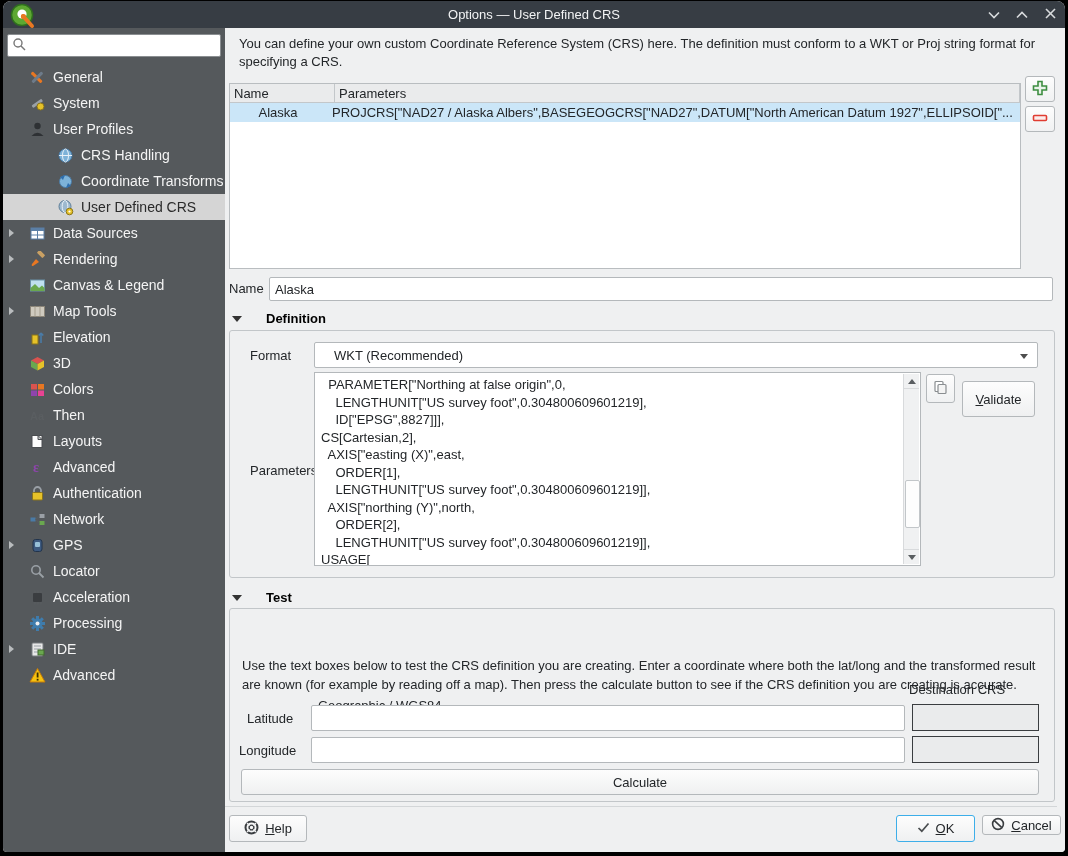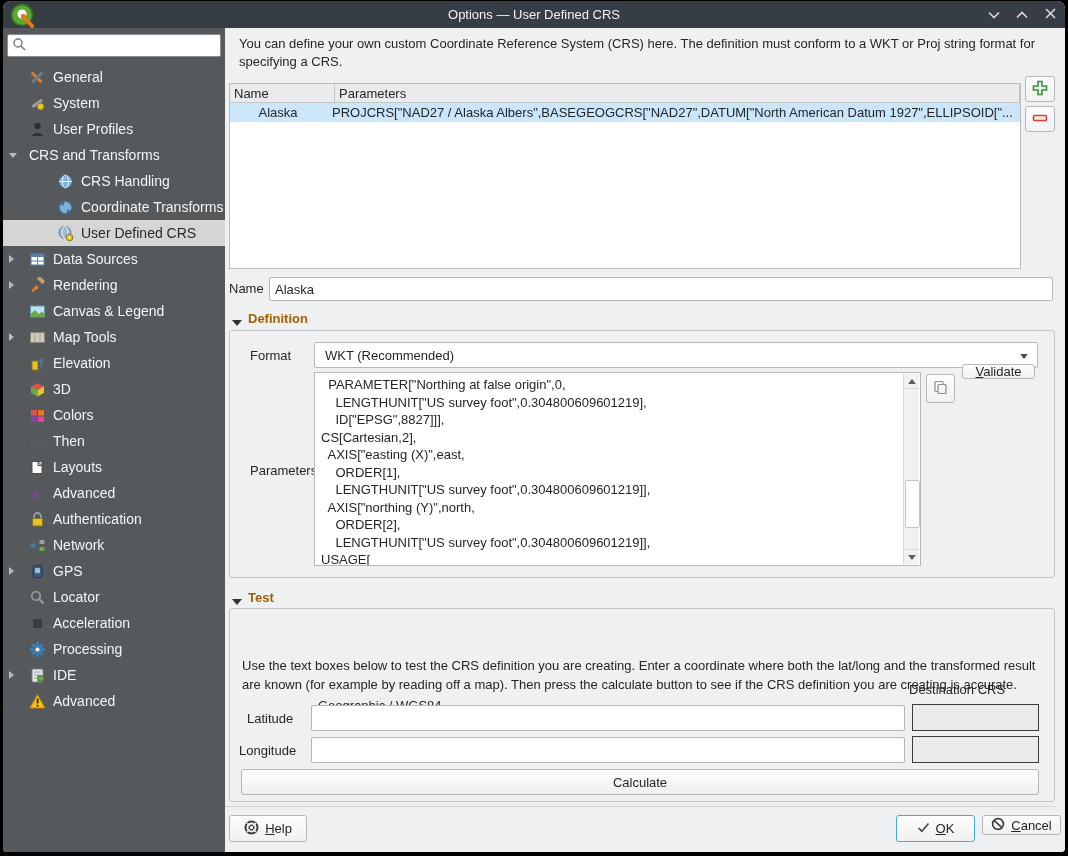--- a/index.html
+++ b/index.html
@@ -45,48 +45,48 @@
   .tool-btn{position:absolute;width:28px;height:24px;background:linear-gradient(#fdfdfd,#f0f1f2);
             border:1px solid #b4b8bb;border-radius:3px;display:flex;align-items:center;justify-content:center;}
   .btn-add{left:800px;top:48px;}
   .btn-remove{left:800px;top:78px;}
   
   .lbl{position:absolute;white-space:nowrap;}
   .txt-input{position:absolute;background:#fff;border:1px solid #b4b8bb;border-radius:2px;
              font-family:"Liberation Sans",sans-serif;font-size:13px;color:#232629;padding:0 5px;box-sizing:border-box;}
   #name-input{left:44px;top:249px;width:784px;height:24px;}
   
-  .sect-head{position:absolute;display:flex;align-items:flex-end;gap:6px;font-weight:700;color:#a16207;}
+  .sect-head{position:absolute;display:flex;align-items:center;gap:24px;font-weight:700;color:#000000;}
   .tri-down{width:0;height:0;border-top:6px solid #333;border-left:5px solid transparent;border-right:5px solid transparent;}
   
   .groupbox{position:absolute;border:1px solid #c2c6c9;border-radius:3px;background:#eff0f1;}
   #def-group{left:4px;top:302px;width:824px;height:246px;}
   #test-group{left:4px;top:580px;width:824px;height:192px;}
   
   .combo{position:absolute;left:89px;top:314px;width:724px;height:26px;background:#fff;
-         border:1px solid #b4b8bb;border-radius:2px;display:flex;align-items:center;padding-left:10px;box-sizing:border-box;}
+         border:1px solid #b4b8bb;border-radius:2px;display:flex;align-items:center;padding-left:19px;box-sizing:border-box;}
   .combo-arrow{position:absolute;right:9px;top:11px;width:0;height:0;
                border-top:5px solid #4d4d4d;border-left:4px solid transparent;border-right:4px solid transparent;}
   
   .wkt{position:absolute;left:89px;top:344px;width:607px;height:194px;background:#fff;
        border:1px solid #b4b8bb;overflow:hidden;box-sizing:border-box;}
   .wkt-text{position:absolute;left:6px;top:3px;right:20px;white-space:pre;line-height:17.5px;font-size:13px;}
   .vscroll{position:absolute;right:1px;top:1px;width:15px;bottom:1px;background:#f0f1f2;border-left:1px solid #d8dadc;}
   .vs-arrow{position:absolute;left:0;width:15px;height:14px;display:flex;align-items:center;justify-content:center;background:#f0f1f2;}
   .vs-up{top:0;border-bottom:1px solid #d8dadc;}
   .vs-down{bottom:0;border-top:1px solid #d8dadc;}
   .vs-tri-up{width:0;height:0;border-bottom:5px solid #5a5e61;border-left:4px solid transparent;border-right:4px solid transparent;}
   .vs-tri-down{width:0;height:0;border-top:5px solid #5a5e61;border-left:4px solid transparent;border-right:4px solid transparent;}
   .vs-thumb{position:absolute;left:1px;width:13px;top:56%;height:24%;background:#fdfdfd;border:1px solid #c2c6c9;border-radius:2px;}
   .mini-btn{position:absolute;width:27px;height:27px;background:linear-gradient(#fdfdfd,#f0f1f2);
             border:1px solid #b4b8bb;border-radius:3px;display:flex;align-items:center;justify-content:center;}
   #copy-btn{left:701px;top:346px;}
   .push-btn{position:absolute;background:linear-gradient(#fdfdfd,#eff0f1);border:1px solid #b4b8bb;border-radius:3px;
             display:flex;align-items:center;justify-content:center;gap:6px;font-size:13px;color:#232629;box-sizing:border-box;}
-  #validate-btn{left:737px;top:336px;width:73px;height:15px;align-items:center;}
+  #validate-btn{left:737px;top:353px;width:73px;height:36px;align-items:center;}
   
   .test-desc{position:absolute;left:17px;top:588px;width:798px;line-height:19px;margin-top:40px;}
   #geo-label{left:93px;top:654px;margin-top:16px;}
   #dest-label{left:684px;top:654px;}
   #lat-input{left:86px;top:677px;width:594px;height:26px;}
   #lon-input{left:86px;top:709px;width:594px;height:26px;}
   .dest-box{position:absolute;width:127px;height:27px;background:#eaebec;border:1px solid #3a3d40;box-sizing:border-box;}
   #dest-lat{left:687px;top:676px;}
   #dest-lon{left:687px;top:708px;}
   #calc-btn{left:16px;top:741px;width:798px;height:26px;}
@@ -164,24 +164,20 @@
           <span class="sb-label">System</span>
         </div>
         <div class="sb-item">
           <span class="sb-icon">
             <svg viewBox="0 0 17 17" width="17" height="17">
               <circle cx="8.5" cy="5" r="3.2" fill="#2e3134"></circle>
               <path d="M2.5 15 Q8.5 8.5 14.5 15 Z" fill="#2e3134"></path>
             </svg>
           </span>
           <span class="sb-label">User Profiles</span>
-        </div>
-        <div class="sb-item">
-          <span class="expander expanded"></span>
-          <span class="sb-label">CRS and Transforms</span>
         </div>
         <div class="sb-item child">
           <span class="sb-icon">
             <svg viewBox="0 0 17 17" width="17" height="17">
               <circle cx="8.5" cy="8.5" r="6.5" fill="#7db2d8" stroke="#4a7ba6"></circle>
               <ellipse cx="8.5" cy="8.5" rx="3" ry="6.5" fill="none" stroke="#e8f1f8"></ellipse>
               <line x1="2" y1="8.5" x2="15" y2="8.5" stroke="#e8f1f8"></line>
             </svg>
           </span>
           <span class="sb-label">CRS Handling</span>

